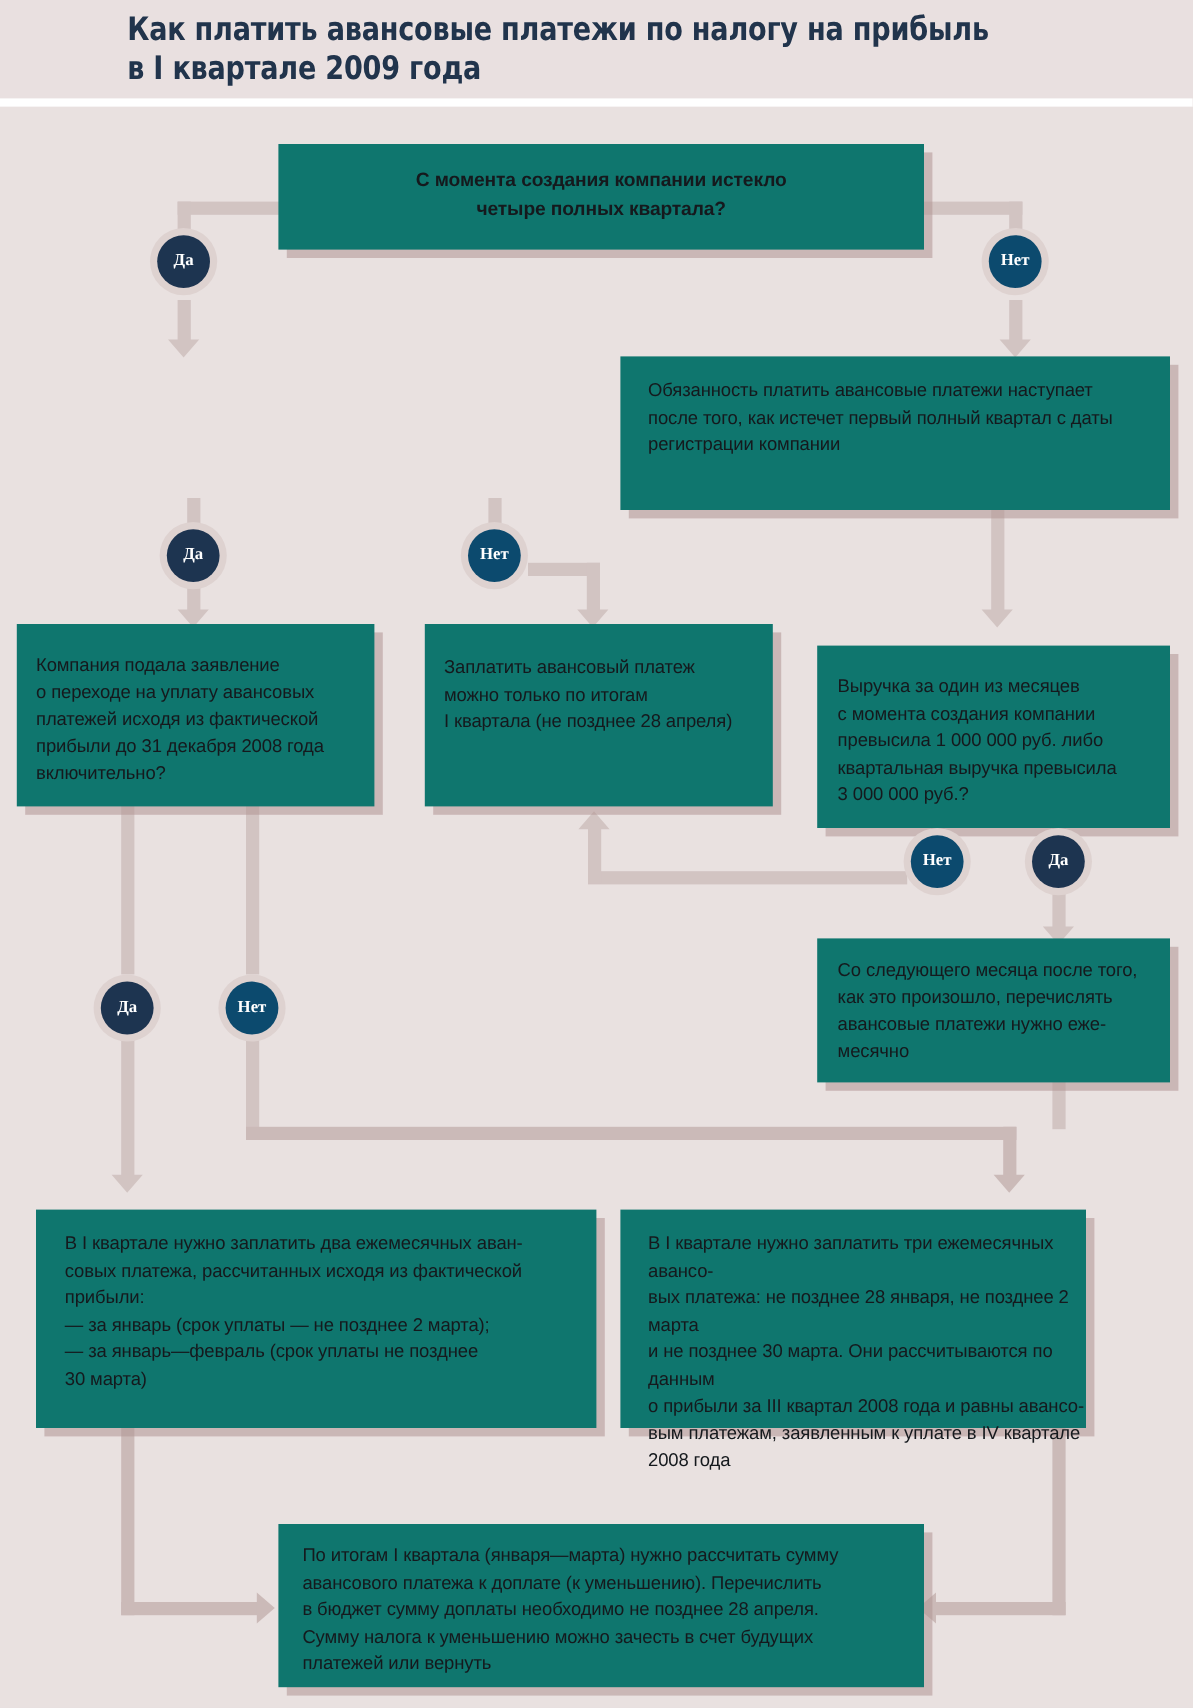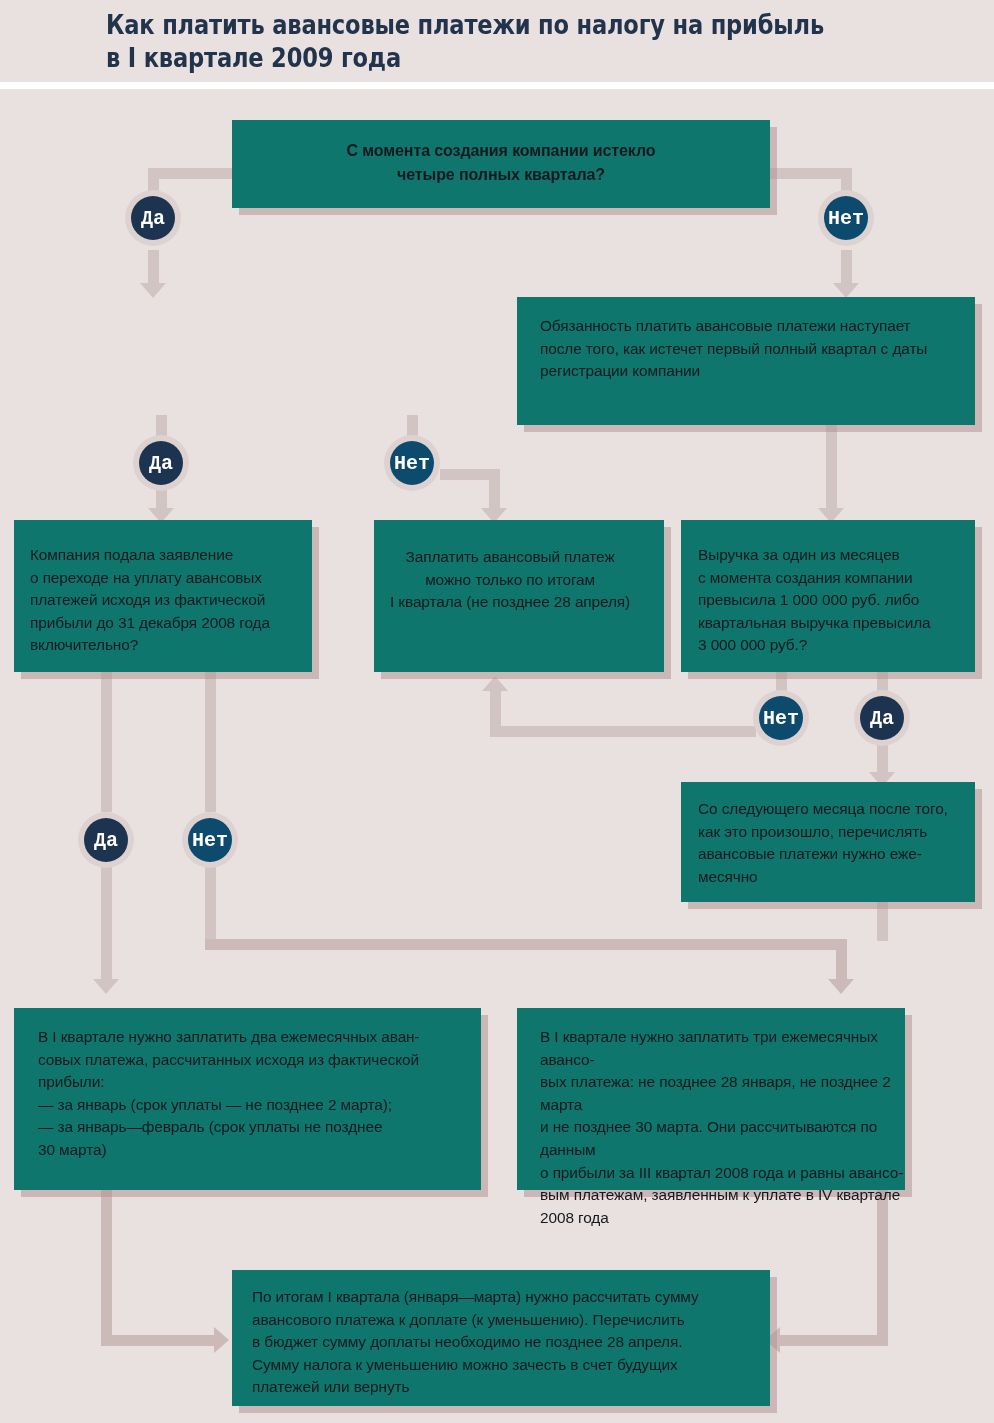--- a/index.html
+++ b/index.html
@@ -68,23 +68,23 @@
   }
   .box.center .txt{
     text-align:center;left:0;right:0;
     font-weight:bold;font-size:16px;line-height:24px;
   }
 
   
   .badge{
     position:absolute;width:44px;height:44px;border-radius:50%;
     z-index:6;display:flex;align-items:center;justify-content:center;
-    color:#ffffff;font-weight:bold;font-size:20px;
+    color:#ffffff;font-weight:bold;font-size:14px;
     box-shadow:0 0 0 6px #ded2d0;
-    font-family:Liberation Mono, monospace;
+    font-family:Liberation Serif, serif;
   }
   .badge.yes{background:#1d3450;}
   .badge.no{background:#0c4a6e;}
 </style>
 </head>
 <body>
 
 <div id="stage">
 
   <div class="header">
@@ -158,42 +158,42 @@
   </div>
 
   <div class="box" style="left:14px;top:520px;width:298px;height:152px;">
     <div class="txt" style="left:16px;top:24px;">Компания подала заявление
 о переходе на уплату авансовых
 платежей исходя из фактической
 прибыли до 31 декабря 2008 года
 включительно?</div>
   </div>
 
-  <div class="box" style="left:374px;top:520px;width:290px;height:152px;text-align:center;">
+  <div class="box" style="left:354px;top:520px;width:290px;height:152px;">
     <div class="txt" style="left:16px;top:26px;">Заплатить авансовый платеж
 можно только по итогам
 I квартала (не позднее 28 апреля)</div>
   </div>
 
-  <div class="box" style="left:681px;top:520px;width:294px;height:152px;">
+  <div class="box" style="left:681px;top:538px;width:294px;height:152px;">
     <div class="txt" style="left:17px;top:24px;">Выручка за один из месяцев
 с момента создания компании
 превысила 1 000 000 руб. либо
 квартальная выручка превысила
 3 000 000 руб.?</div>
   </div>
 
   <div class="box" style="left:681px;top:782px;width:294px;height:120px;">
     <div class="txt" style="left:17px;top:16px;">Со следующего месяца после того,
 как это произошло, перечислять
 авансовые платежи нужно еже-
 месячно</div>
   </div>
 
-  <div class="box" style="left:14px;top:1008px;width:467px;height:182px;">
+  <div class="box" style="left:30px;top:1008px;width:467px;height:182px;">
     <div class="txt" style="left:24px;top:18px;">В I квартале нужно заплатить два ежемесячных аван-
 совых платежа, рассчитанных исходя из фактической
 прибыли:
 — за январь (срок уплаты — не позднее 2 марта);
 — за январь—февраль (срок уплаты не позднее
    30 марта)</div>
   </div>
 
   <div class="box" style="left:517px;top:1008px;width:388px;height:182px;">
     <div class="txt" style="left:23px;top:18px;">В I квартале нужно заплатить три ежемесячных авансо-

